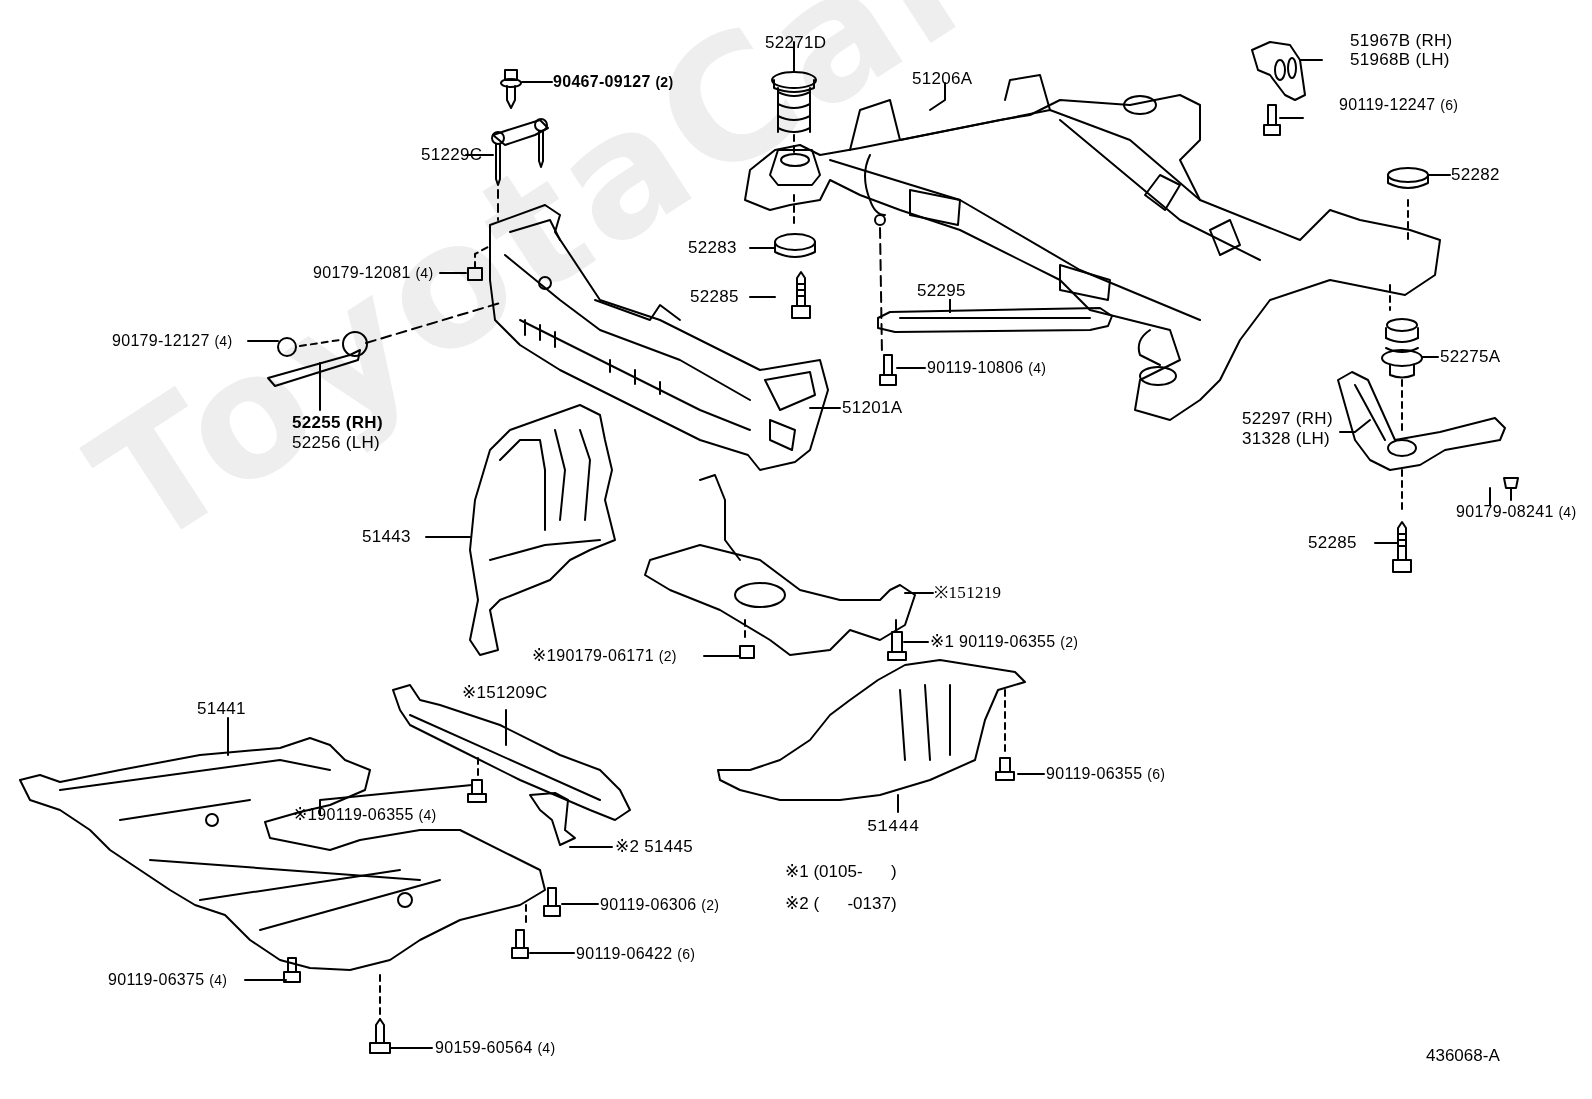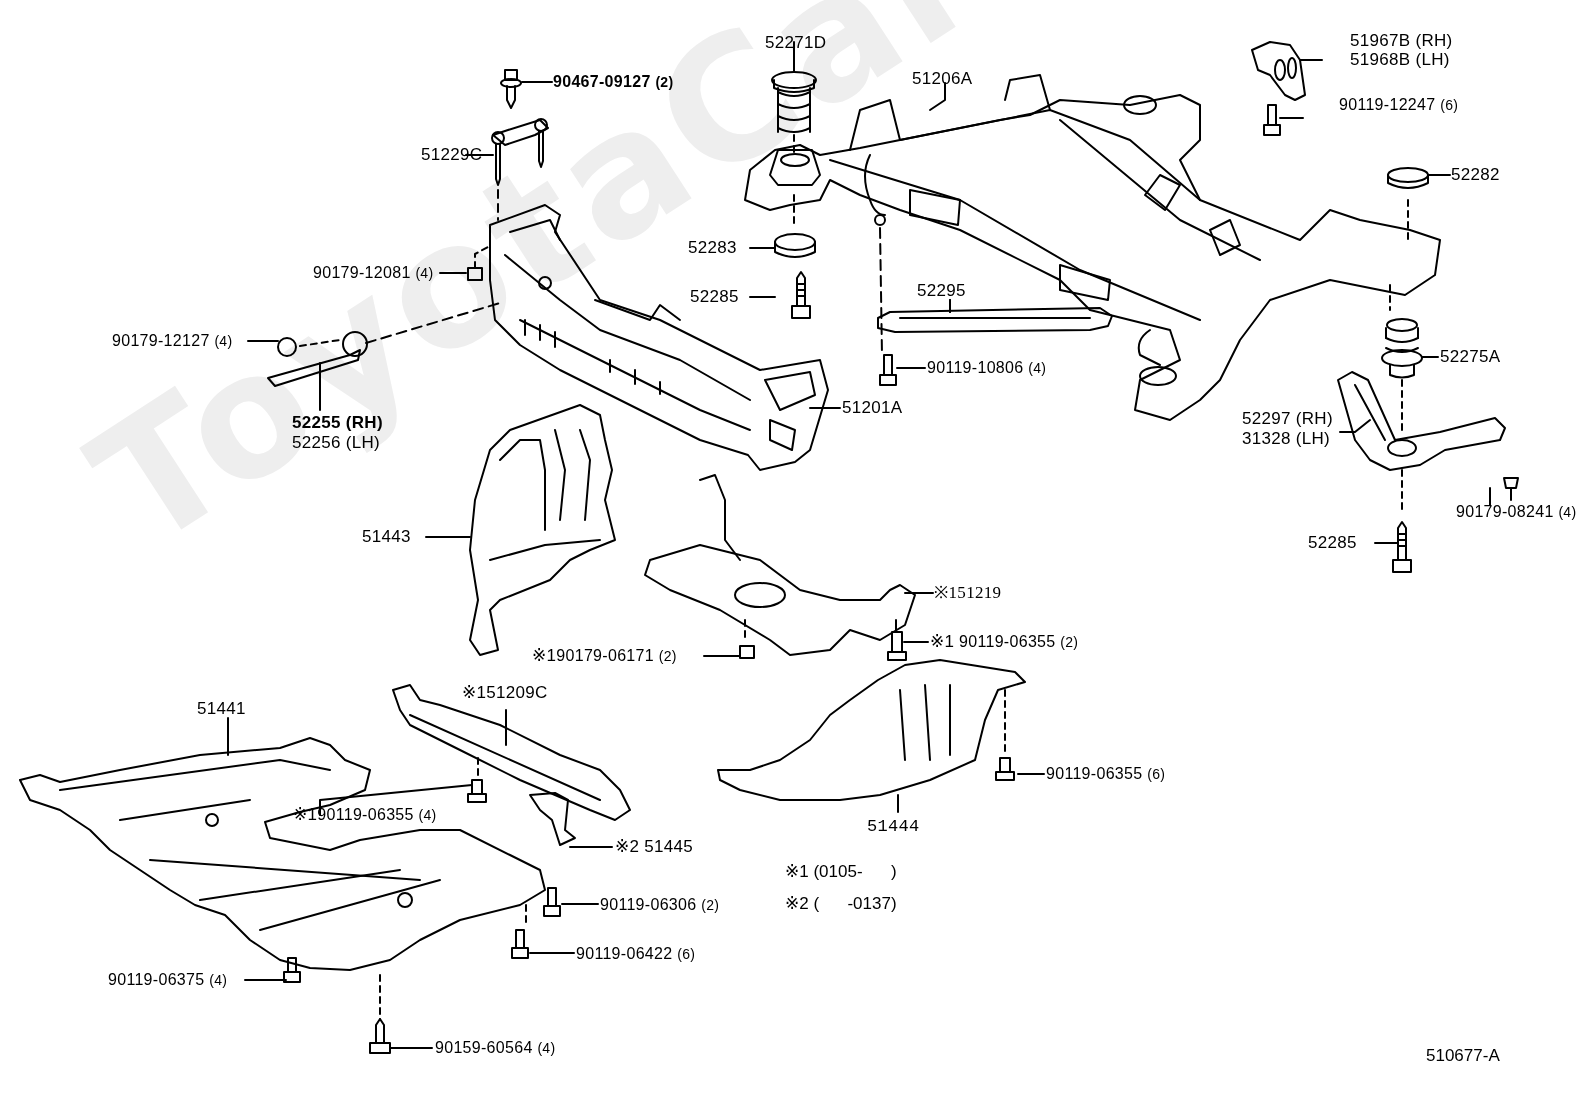--- a/index.html
+++ b/index.html
@@ -333,14 +333,14 @@
   </div>
   <div class="lbl" style="left:435px;top:1039px;">
     <span>90159-60564</span> <span class="qty">(4)</span>
   </div>
 
   <div class="note-block" style="left:785px;top:856px;">
     <div class="row"><span>※1</span> <span>(0105-      )</span></div>
     <div class="row"><span>※2</span> <span>(      -0137)</span></div>
   </div>
 
-  <div class="fig-id">510677-A</div>
+  <div class="fig-id">436068-A</div>
 </div>
 
 </body></html>

